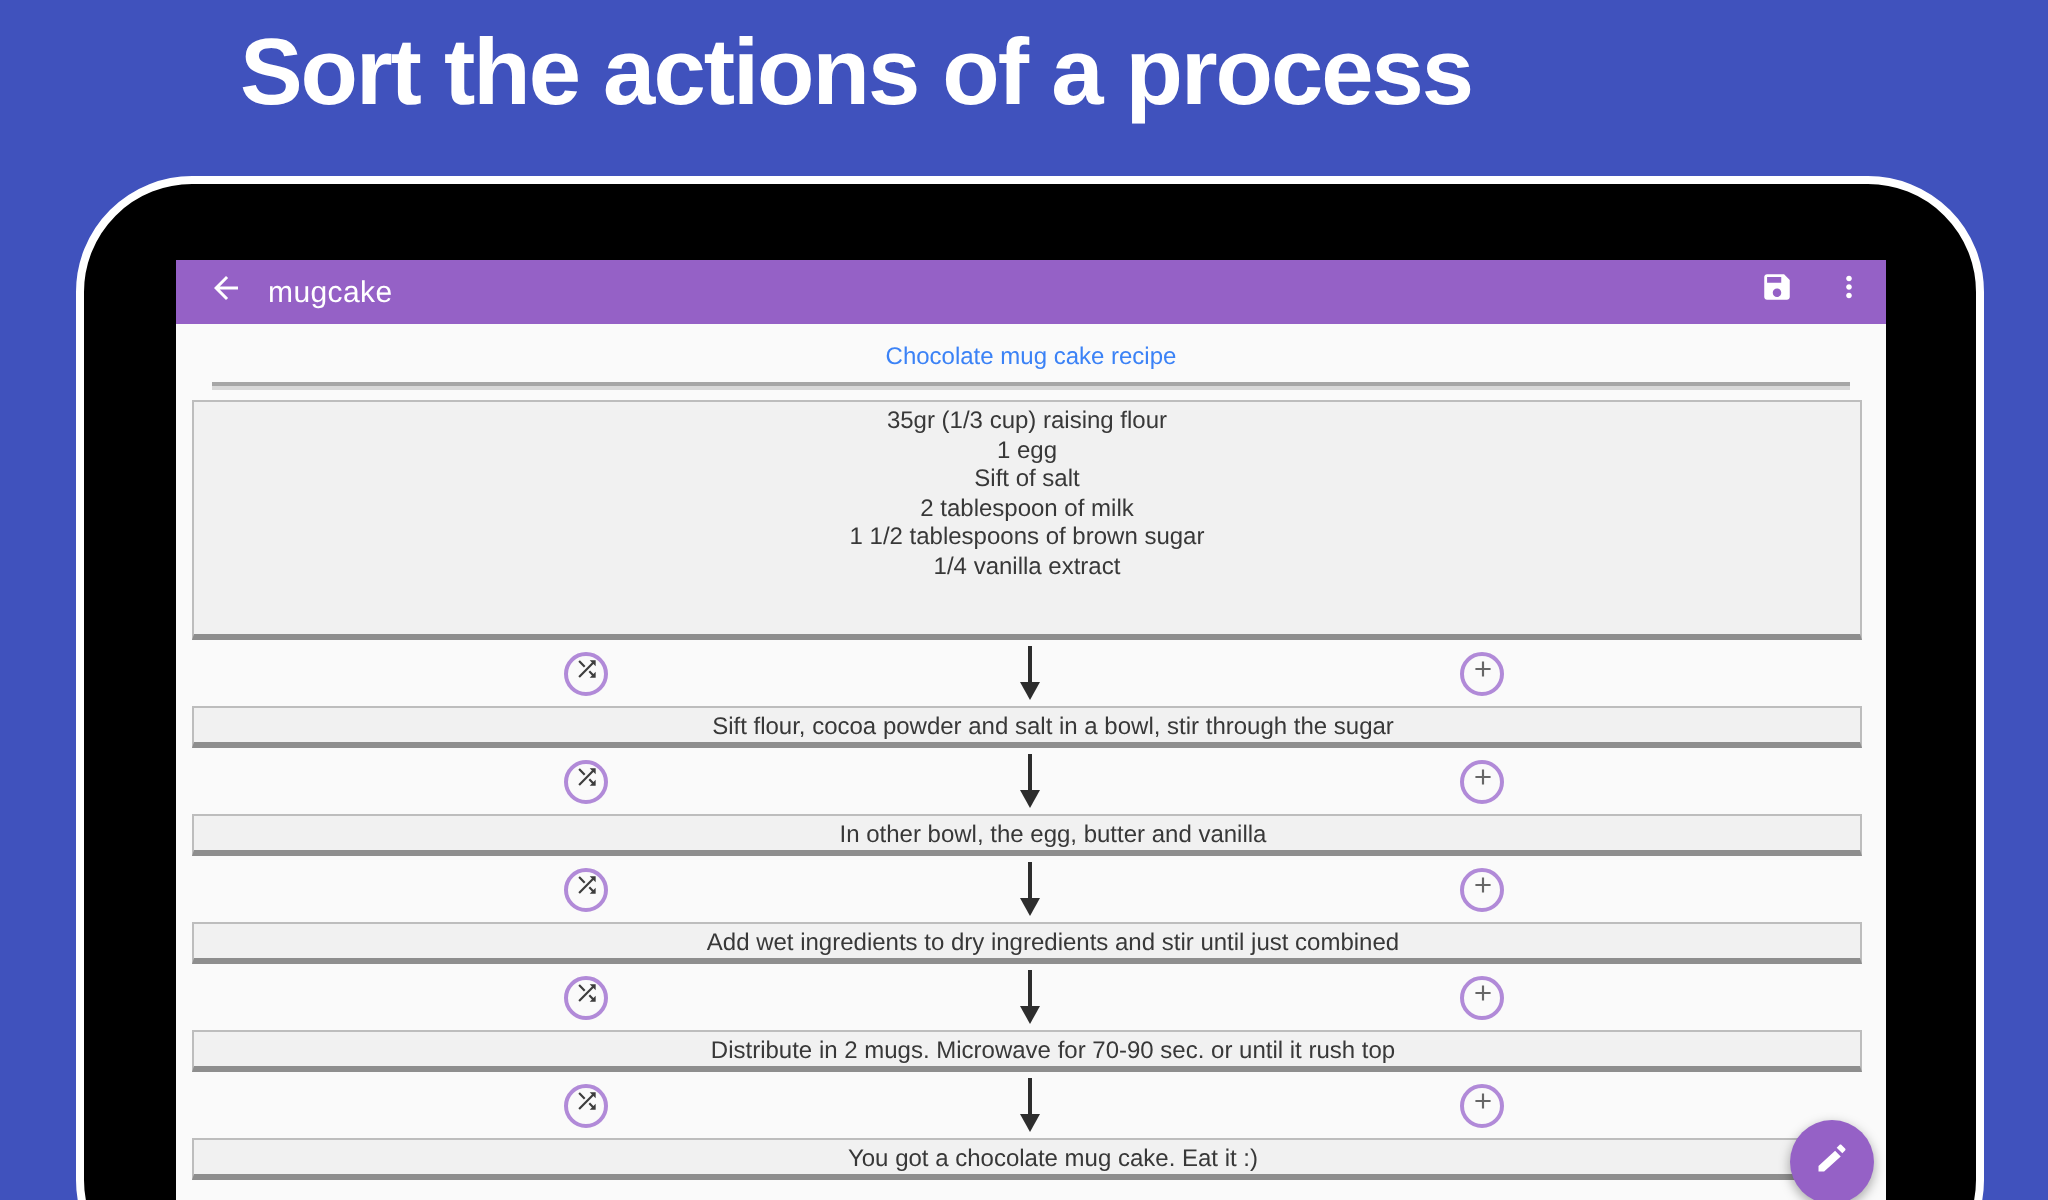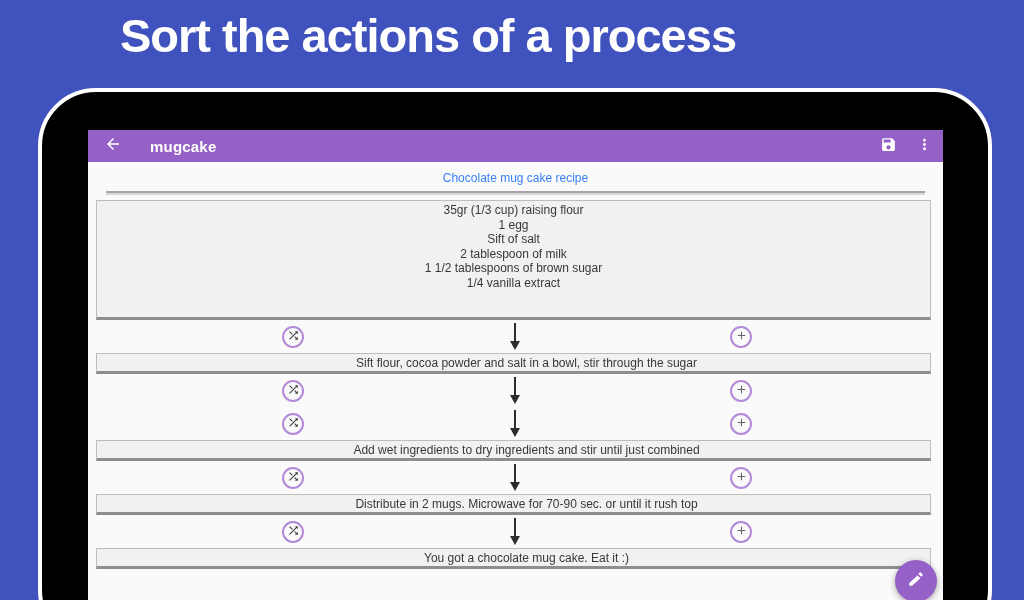--- a/index.html
+++ b/index.html
@@ -20,21 +20,21 @@
     position:absolute; left:46px; top:38px; width:855px; height:478px;
     background:#fafafa; overflow:hidden;
   }
 
   
   .appbar {
     height:32px; background:#9561c6; display:flex; align-items:center;
     padding:0 10px; position:relative;
   }
   .appbar .back { width:22px; height:22px; display:flex; align-items:center; justify-content:center; margin-left:4px; }
-  .appbar .bar-title { color:#fff; font-size:15px; font-weight:bold; margin-left:26px; letter-spacing:0.2px; }
+  .appbar .bar-title { color:#fff; font-size:15px; font-weight:normal; margin-left:10px; letter-spacing:0.2px; }
   .appbar .actions { position:absolute; right:8px; top:0; height:32px; display:flex; align-items:center; gap:14px; }
   .appbar .action-btn { width:22px; height:22px; display:flex; align-items:center; justify-content:center; }
 
   
   .content { padding-top:8px; }
   .process-title { text-align:center; color:#3b82f6; font-size:12px; height:16px; line-height:16px; }
   .divider { margin:5px 18px 0 18px; height:4px; border-top:2px solid #a6a6a6; background:#d8d8d8; }
 
   .box {
     margin:0 12px 0 8px; background:#f1f1f1;
@@ -138,20 +138,21 @@
               <path d="M7 1 V20" stroke="#2d2d2d" stroke-width="2"></path>
               <path d="M2 19 L12 19 L7 28 Z" fill="#2d2d2d"></path>
             </svg></span>
         <div class="circle-btn circle-plus">
           <span><svg width="13" height="13" viewBox="0 0 24 24">
                 <path fill="#666666" d="M19 13h-6v6h-2v-6H5v-2h6V5h2v6h6v2z"></path>
               </svg></span>
         </div>
       </div>
 
+      <div class="box step-box">In other bowl, the egg, butter and vanilla</div>
 
       <div class="connector">
         <div class="circle-btn circle-shuffle">
           <span><svg width="13" height="13" viewBox="0 0 24 24">
                 <path fill="#3d3d3d" d="M10.59 9.17L5.41 4 4 5.41l5.17 5.17 1.42-1.41zM14.5 4l2.04 2.04L4 18.59 5.41 20 17.96 7.46 20 9.5V4h-5.5zm.33 9.41l-1.41 1.41 3.13 3.13L14.5 20H20v-5.5l-2.04 2.04-3.13-3.13z"></path>
               </svg></span>
         </div>
         <span class="down-arrow"><svg width="14" height="29" viewBox="0 0 14 29">
               <path d="M7 1 V20" stroke="#2d2d2d" stroke-width="2"></path>
               <path d="M2 19 L12 19 L7 28 Z" fill="#2d2d2d"></path>

